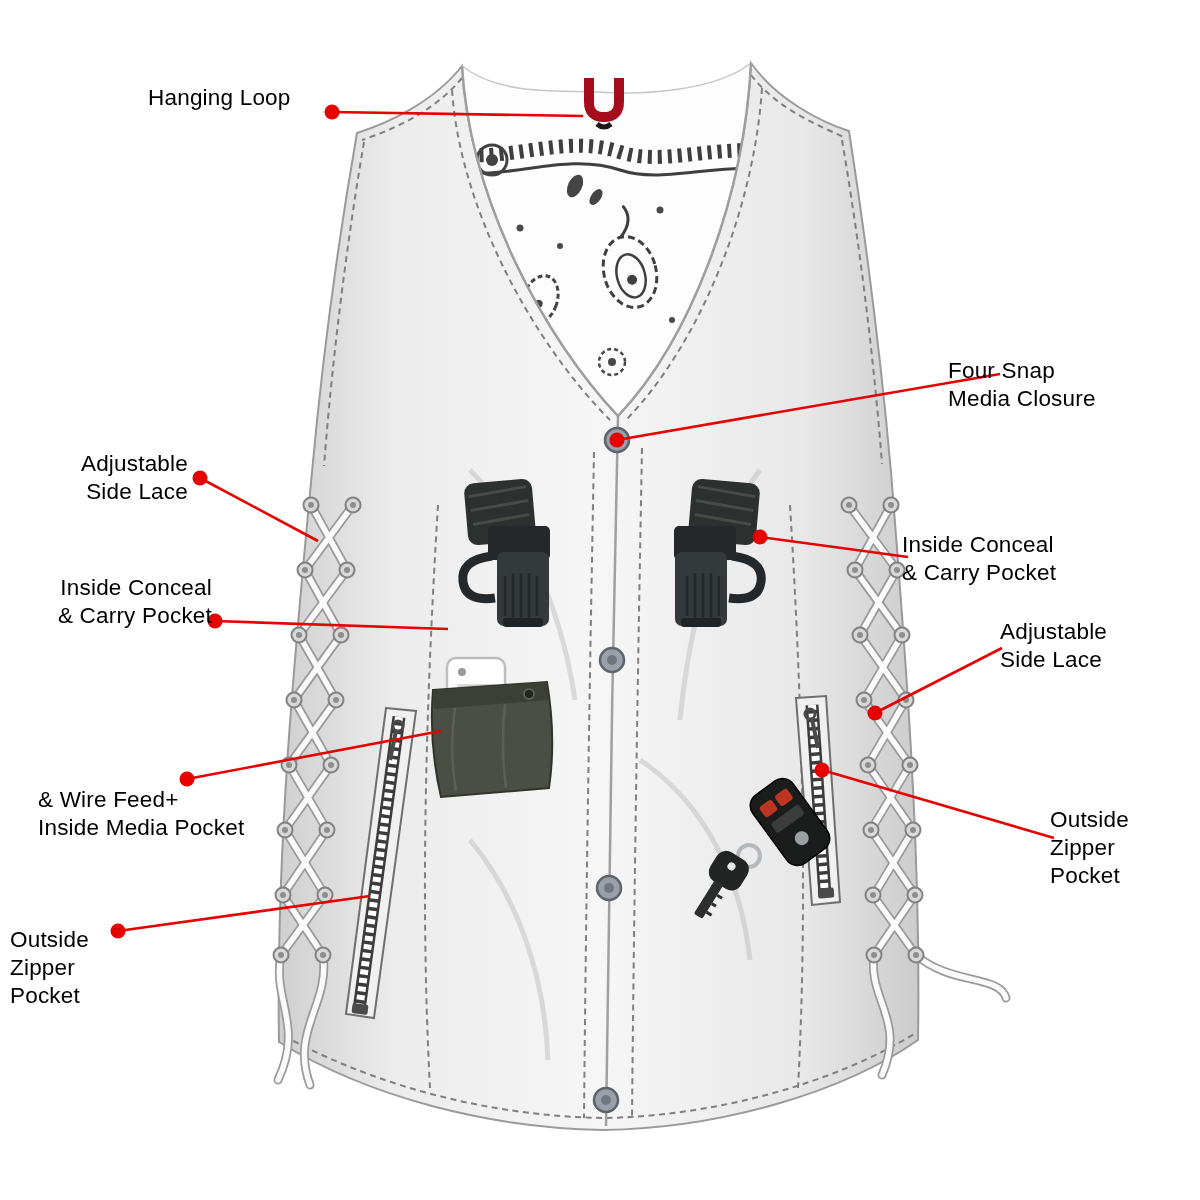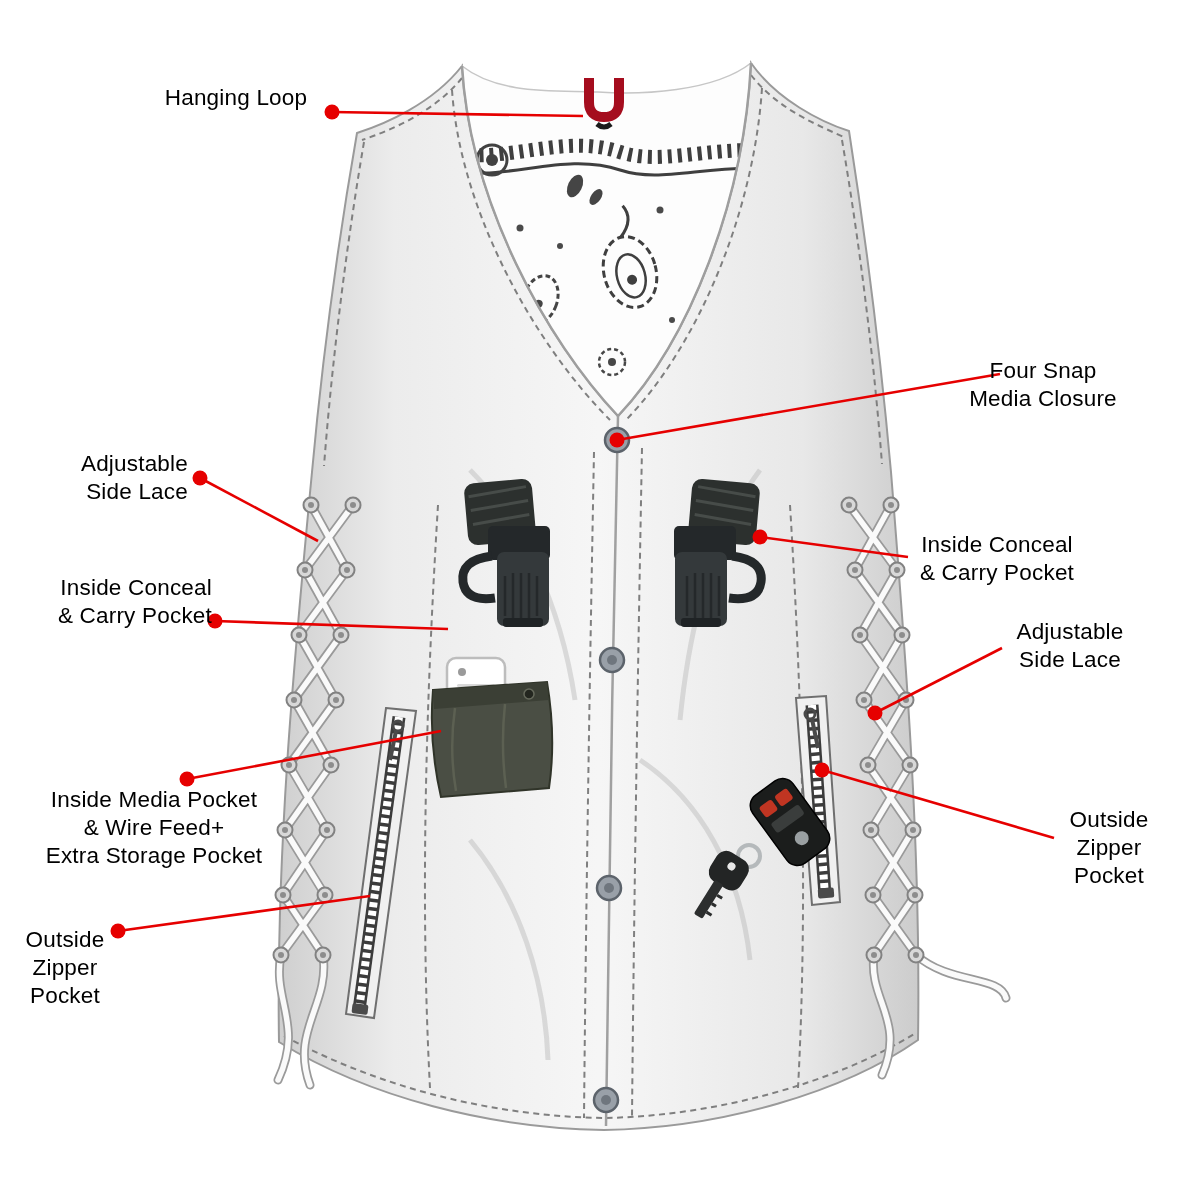--- a/index.html
+++ b/index.html
@@ -6,21 +6,21 @@
   .stage {
     position:relative; width:1200px; height:1200px; background:#ffffff;
     overflow:hidden; font-family:"Liberation Sans", sans-serif;
   }
   svg.art { position:absolute; left:0; top:0; }
   .label {
     position:absolute; color:#000000; font-size:22.5px; line-height:1.24;
     font-weight:400; letter-spacing:0.2px;
   }
   .label span { display:block; }
-  .t-center { text-align:center; }
+  .t-center { }
   .t-right  { text-align:right; }
 </style>
 </head>
 <body>
 
 <div class="stage">
 
   <svg class="art" width="1200" height="1200" viewBox="0 0 1200 1200">
     <defs>
       <linearGradient id="leather" x1="0" y1="0" x2="1" y2="0">
@@ -284,23 +284,22 @@
     <span>Inside Conceal</span>
     <span>&amp; Carry Pocket</span>
   </div>
 
   <div class="label t-center" style="left:1000px; top:618px; width:140px;">
     <span>Adjustable</span>
     <span>Side Lace</span>
   </div>
 
   <div class="label t-center" style="left:38px; top:786px; width:232px;">
+    <span>&amp; Wire Feed+</span>
     <span>Inside Media Pocket</span>
-    <span>&amp; Wire Feed+</span>
-    <span>Extra Storage Pocket</span>
   </div>
 
   <div class="label t-center" style="left:1050px; top:806px; width:118px;">
     <span>Outside</span>
     <span>Zipper</span>
     <span>Pocket</span>
   </div>
 
   <div class="label t-center" style="left:10px; top:926px; width:110px;">
     <span>Outside</span>

